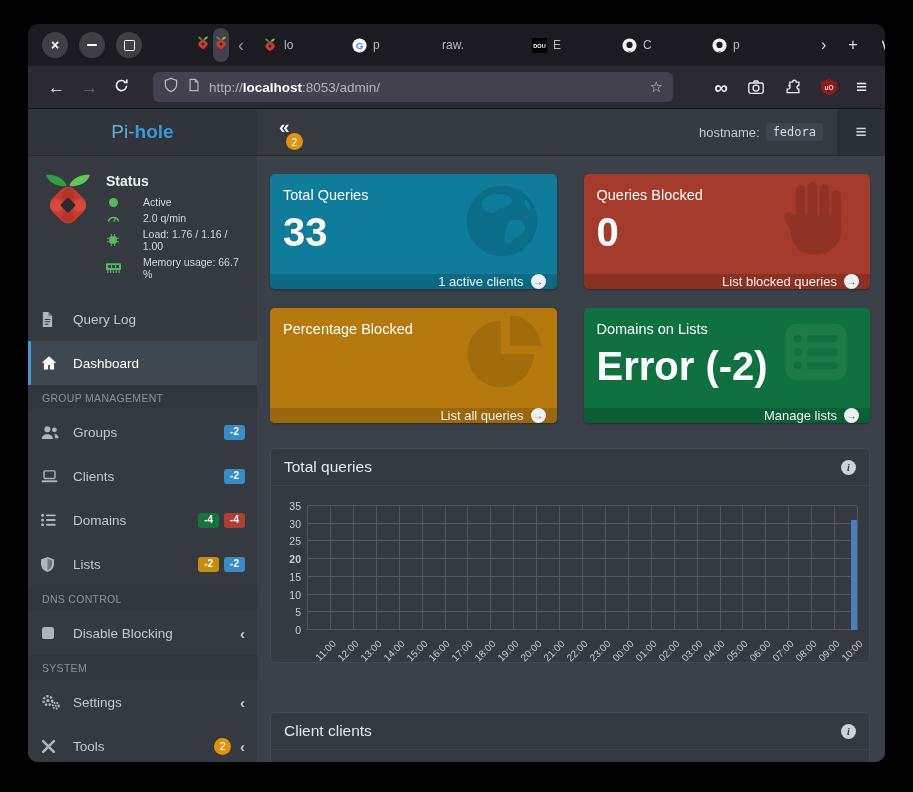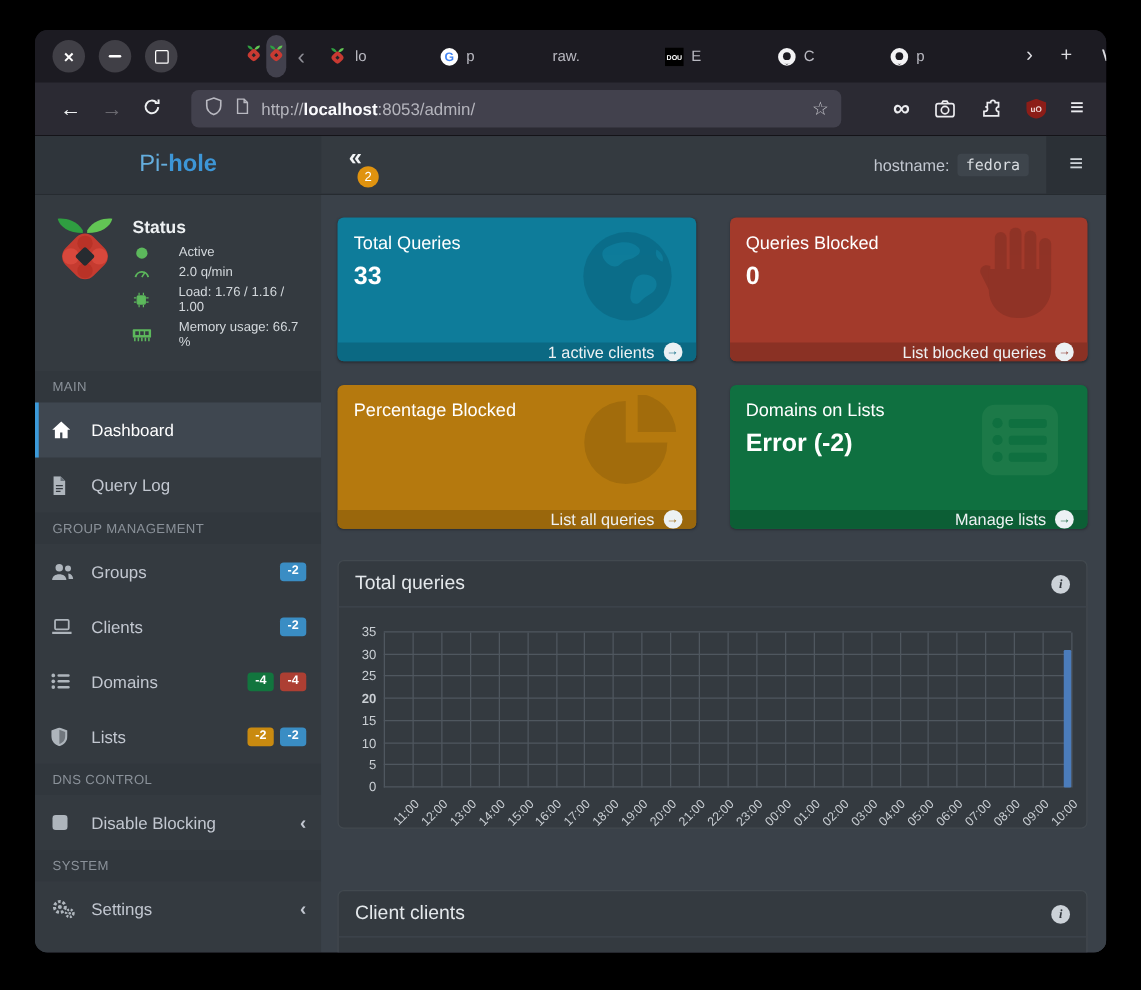--- a/index.html
+++ b/index.html
@@ -67,21 +67,21 @@
   .badge{font-size:10px;font-weight:700;color:#fff;padding:2.5px 6px;border-radius:3px;line-height:1;}
   .b-blue{background:#3a8dc4;}.b-green{background:#12753e;}.b-red{background:#ad3f33;}.b-orange{background:#c98a10;}
   .b-circ{width:17px;height:17px;border-radius:50%;background:#e0930f;display:flex;align-items:center;justify-content:center;padding:0;font-weight:400;font-size:11px;}
   .chev{color:#c2c7d0;font-size:15px;font-weight:700;margin-left:4px;}
 
   
   .content{flex:1;min-width:0;background:#3a4149;overflow:hidden;position:relative;}
   .cards{display:grid;grid-template-columns:1fr 1fr;column-gap:27px;row-gap:19px;margin:18px 15px 0 13px;}
   .card{height:115px;border-radius:5px;overflow:hidden;position:relative;color:#fff;box-shadow:0 1px 2px rgba(0,0,0,.3);}
   .card .ctitle{font-size:14.5px;margin:13px 0 0 13px;position:relative;z-index:2;}
-  .card .cvalue{font-size:20px;font-weight:700;margin:7px 0 0 13px;position:relative;z-index:2;}
+  .card .cvalue{font-size:40px;font-weight:700;margin:7px 0 0 13px;position:relative;z-index:2;}
   .card .cicon{position:absolute;right:16px;top:8px;z-index:1;opacity:.95;}
   .card .cfooter{position:absolute;left:0;right:0;bottom:0;height:15px;display:flex;align-items:center;justify-content:flex-end;gap:7px;padding-right:11px;font-size:13px;color:#eef1f3;cursor:pointer;}
   .arrow-circ{width:15px;height:15px;border-radius:50%;background:#ecf1f4;display:flex;align-items:center;justify-content:center;font-size:10px;font-weight:700;}
 
   .panel{margin:0 15px 0 13px;background:#343a40;border:1px solid #42494f;border-radius:5px;overflow:hidden;}
   .panel-hd{height:36px;display:flex;align-items:center;justify-content:space-between;padding:0 13px;border-bottom:1px solid #3e454d;}
   .panel-hd .ptitle{font-size:15.5px;color:#e4e8eb;}
   .info-ic{width:15px;height:15px;border-radius:50%;background:#ccd2d8;color:#2f353b;font-size:10px;font-weight:700;display:flex;align-items:center;justify-content:center;cursor:pointer;font-family:"Liberation Serif",serif;font-style:italic;}
   #tq-panel{margin-top:25px;height:213px;}
   #ca-panel{margin-top:49px;height:110px;}
@@ -299,39 +299,38 @@
                         <rect x="6.6" y="1.8" width="3" height="3.2" fill="#343a40"></rect>
                         <rect x="10.8" y="1.8" width="3" height="3.2" fill="#343a40"></rect>
                       </svg>
                     </span>
                     <span>Memory usage: 66.7 %</span>
                   </div>
                 </div>
             </div>
           </div>
           <div id="side-menu">
-              <div class="section-label">MAIN</div>
-              <div class="side-item active">
-                <span class="iic">
-                  <svg viewBox="0 0 16 16" width="16" height="16" fill="currentColor">
-                    <path d="M8 1.2L.8 7.8h2.1v6.7h4.2V10h1.8v4.5h4.2V7.8h2.1z"></path>
-                  </svg>
-                </span>
-                <span>Dashboard</span>
-                <span class="side-right"></span>
-              </div>
               <div class="side-item">
                 <span class="iic">
                   <svg viewBox="0 0 14 16" width="13" height="15" fill="currentColor">
                     <path d="M2 0h6l4 4v12H2z"></path>
                     <path d="M8 0v4h4" fill="#676f77"></path>
                     <path d="M4 8h6M4 10.5h6M4 13h4" stroke="#343a40" stroke-width="1.1"></path>
                   </svg>
                 </span>
                 <span>Query Log</span>
+                <span class="side-right"></span>
+              </div>
+              <div class="side-item active">
+                <span class="iic">
+                  <svg viewBox="0 0 16 16" width="16" height="16" fill="currentColor">
+                    <path d="M8 1.2L.8 7.8h2.1v6.7h4.2V10h1.8v4.5h4.2V7.8h2.1z"></path>
+                  </svg>
+                </span>
+                <span>Dashboard</span>
                 <span class="side-right"></span>
               </div>
               <div class="section-label">GROUP MANAGEMENT</div>
               <div class="side-item">
                 <span class="iic">
                   <svg viewBox="0 0 18 15" width="18" height="15" fill="currentColor">
                     <circle cx="6.4" cy="4.2" r="3"></circle>
                     <path d="M.7 14c0-3 2.6-4.7 5.7-4.7s5.7 1.7 5.7 4.7z"></path>
                     <circle cx="13.4" cy="4.8" r="2.4"></circle>
                     <path d="M13.6 8.8c2.3.3 3.9 1.9 3.9 4.4h-3.6z"></path>

